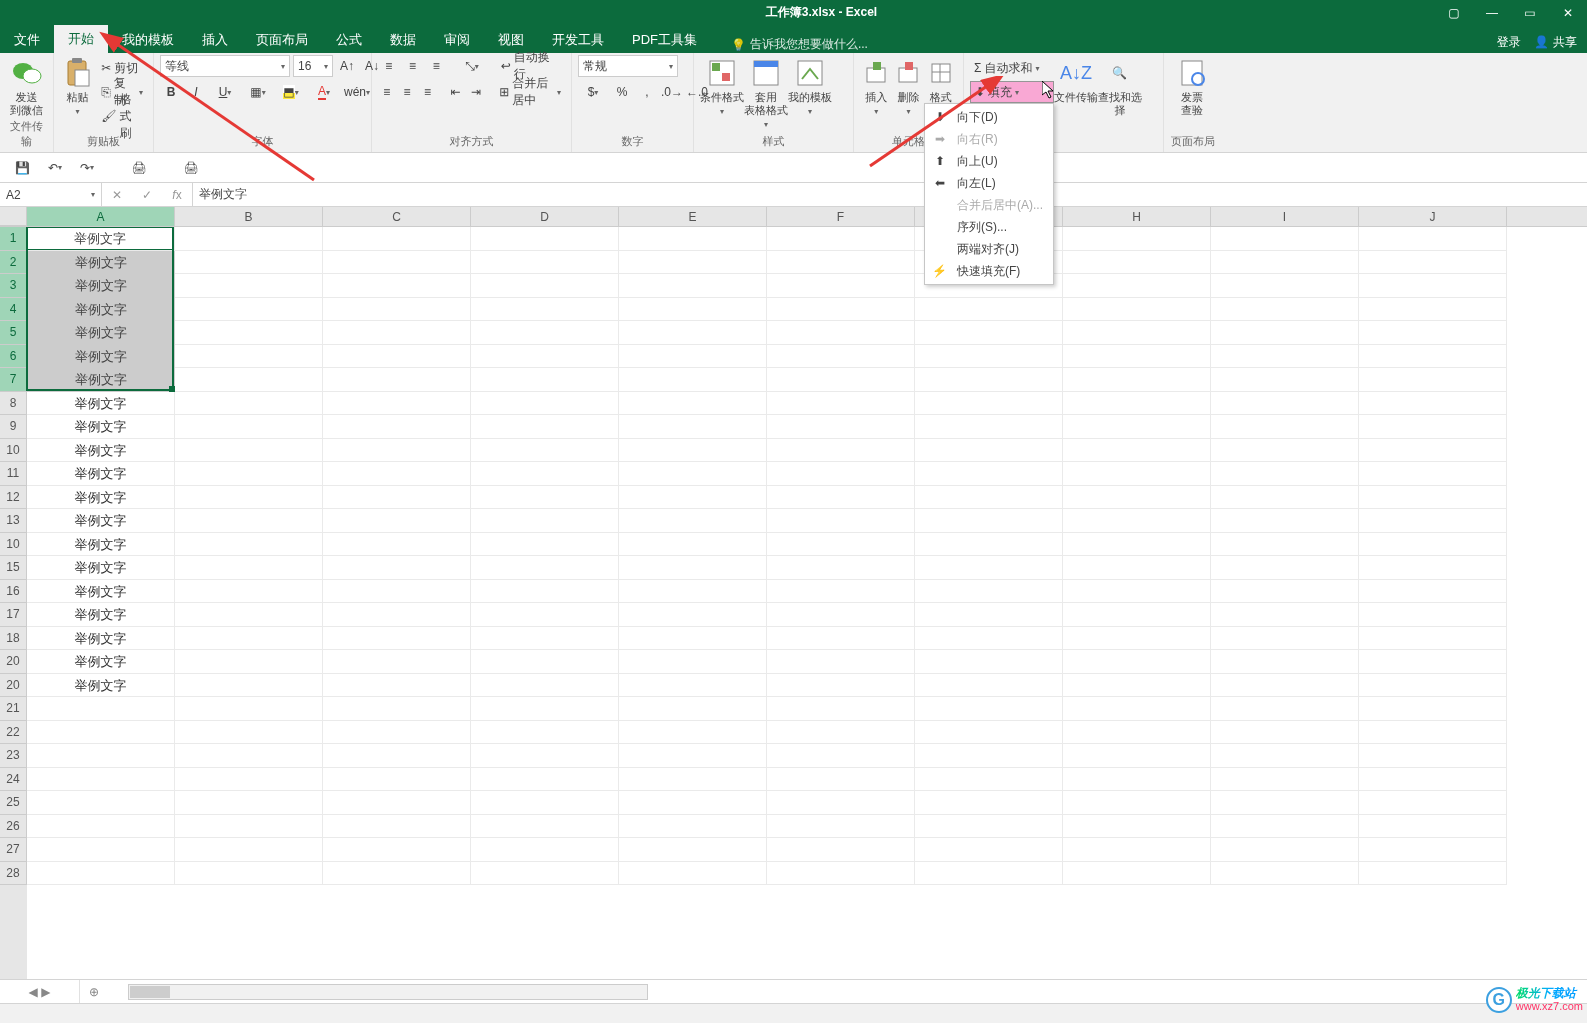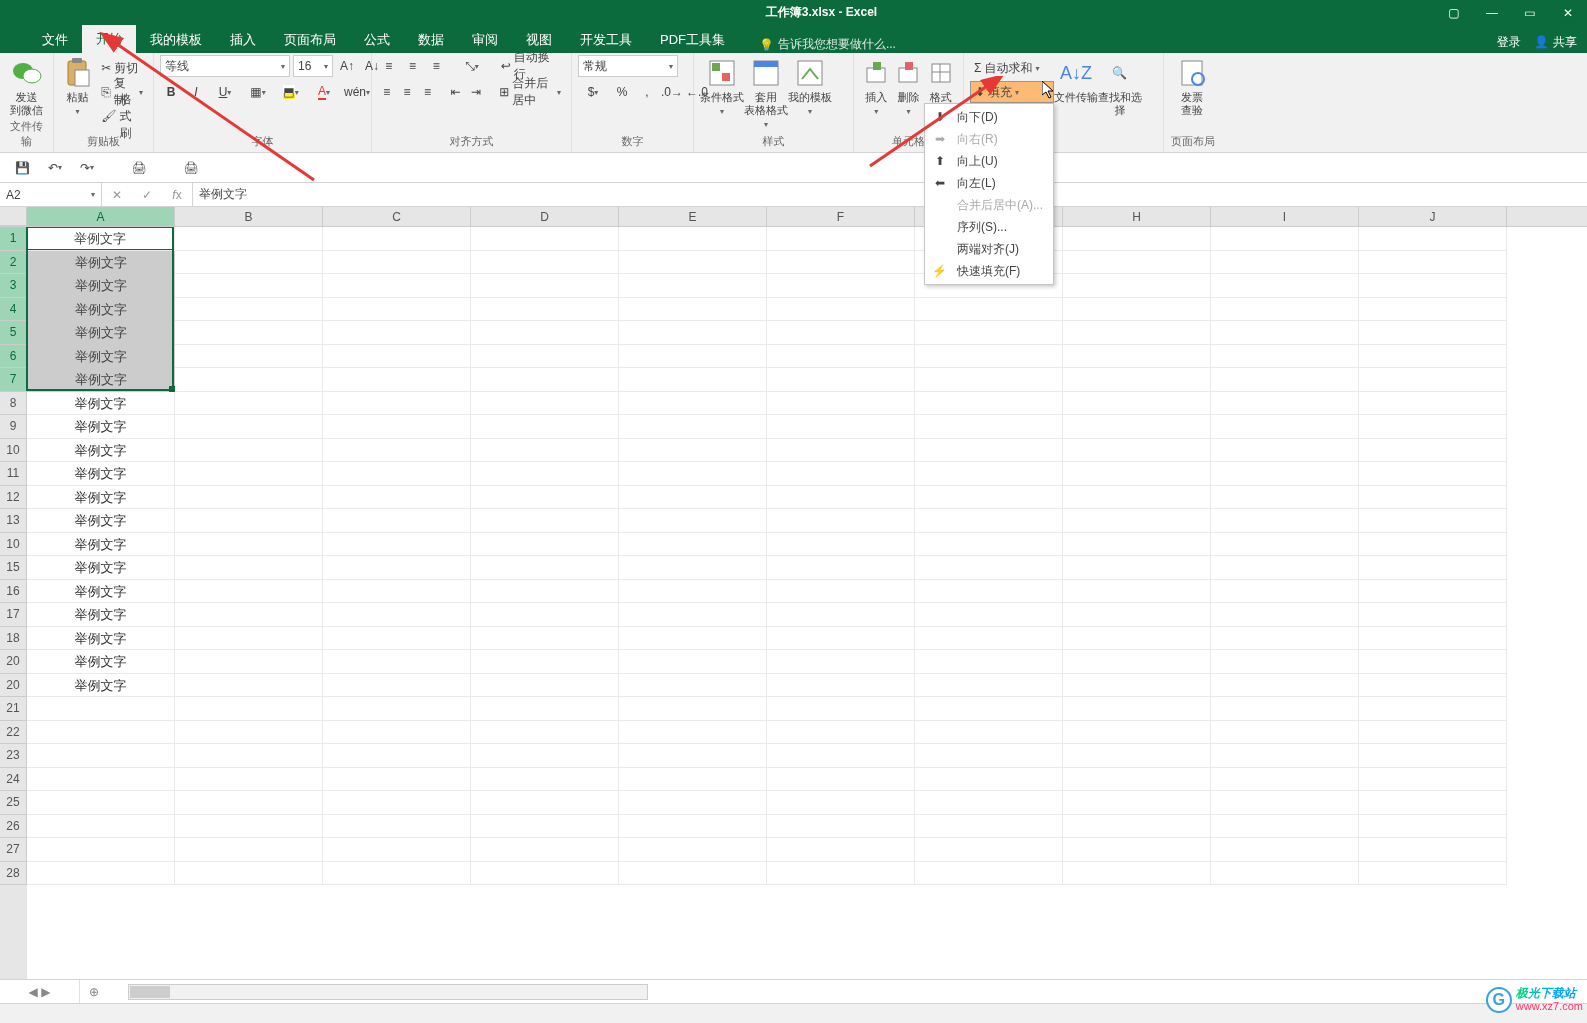--- a/index.html
+++ b/index.html
@@ -7,21 +7,21 @@
   
   
   .title-bar { height: 25px; background: #0c6b3d; display: flex; align-items: center; justify-content: space-between; color: #fff; padding: 0 4px; }
   .title-left { width: 200px; }
   .title-center { text-align: center; font-size: 12px; flex: 1; font-weight: bold; }
   .title-right { display: flex; gap: 8px; align-items: center; }
   .title-btn { width: 30px; height: 20px; display: flex; align-items: center; justify-content: center; cursor: pointer; }
   
   
   .tab-row { height: 28px; background: #0c6b3d; display: flex; align-items: flex-end; color: #fff; justify-content: space-between; }
-  .tab-left { display: flex; align-items: flex-end; padding-left: 28px; }
+  .tab-left { display: flex; align-items: flex-end; }
   .tab { padding: 0 14px; height: 26px; line-height: 26px; font-size: 13px; cursor: pointer; }
   .tab.active { background: #f1f1f1; color: #0c6b3d; height: 28px; line-height: 28px; }
   .tab-right { display: flex; padding-right: 10px; gap: 14px; align-items: center; height: 22px; }
   .tell-me { display: flex; align-items: center; gap: 4px; opacity: 0.85; padding-left: 20px; cursor: text; }
   
   
   .ribbon { height: 100px; background: #f1f1f1; border-bottom: 1px solid #d4d4d4; display: flex; position: relative; }
   .ribbon-group { border-right: 1px solid #e1e1e1; display: flex; flex-direction: column; padding: 2px 6px 0; }
   .ribbon-group-body { flex: 1; display: flex; align-items: flex-start; }
   .ribbon-group-label { text-align: center; font-size: 11px; color: #666; padding: 2px 0 3px; }
@@ -32,21 +32,21 @@
   .small-btn { height: 22px; display: flex; align-items: center; gap: 3px; padding: 0 4px; font-size: 12px; cursor: pointer; }
   .font-combo { width: 130px; height: 22px; border: 1px solid #ccc; background: #fff; display: flex; align-items: center; padding: 0 4px; font-size: 12px; justify-content: space-between; }
   .size-combo { width: 40px; height: 22px; border: 1px solid #ccc; background: #fff; display: flex; align-items: center; padding: 0 4px; font-size: 12px; justify-content: space-between;}
   .row2 { display: flex; gap: 3px; margin-top: 4px; align-items:center; }
   .icon-btn { width: 22px; height: 22px; display: flex; align-items: center; justify-content: center; cursor: pointer; border: 1px solid transparent; }
   .icon-btn.wide { width: 30px; }
   .numfmt-combo { width: 100px; height: 22px; border: 1px solid #ccc; background: #fff; display:flex; align-items:center; padding: 0 4px; justify-content:space-between; }
   
   
   .fill-button-outer { position: relative; }
-  .fill-highlight { background: #fdba74; border: 1px solid #969696; }
+  .fill-highlight { background: #f9a8d4; border: 1px solid #969696; }
   .fill-menu { position: absolute; right: 0; top: 100%; width: 130px; background: #fff; border: 1px solid #c6c6c6; box-shadow: 2px 2px 4px rgba(0,0,0,0.2); z-index: 10; padding: 2px 0; }
   .fill-menu-item { display: flex; align-items: center; height: 22px; padding: 0 6px; gap: 8px; font-size: 12px; }
   .fill-menu-item.disabled { color: #aaa; }
   .fill-menu-icon { width: 18px; height: 18px; display:flex; align-items:center; justify-content:center; }
   
   
   .qat-row { height: 30px; background: #fff; border-bottom: 1px solid #d4d4d4; display: flex; align-items: center; gap: 6px; padding: 0 10px; }
   .qat-btn { width: 26px; height: 24px; display:flex; align-items:center; justify-content:center; cursor:pointer; }
   
   

